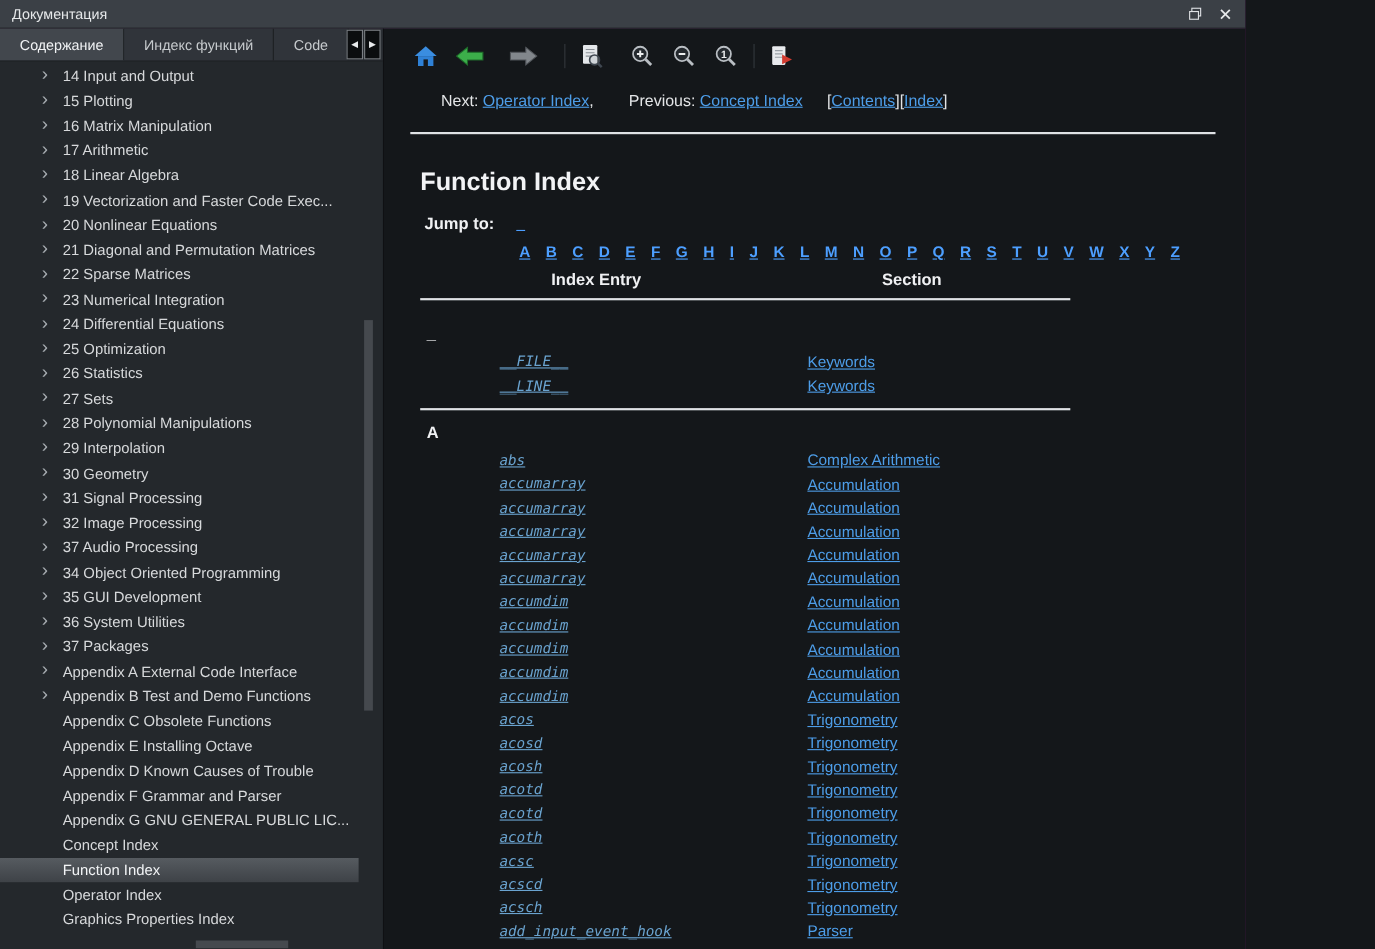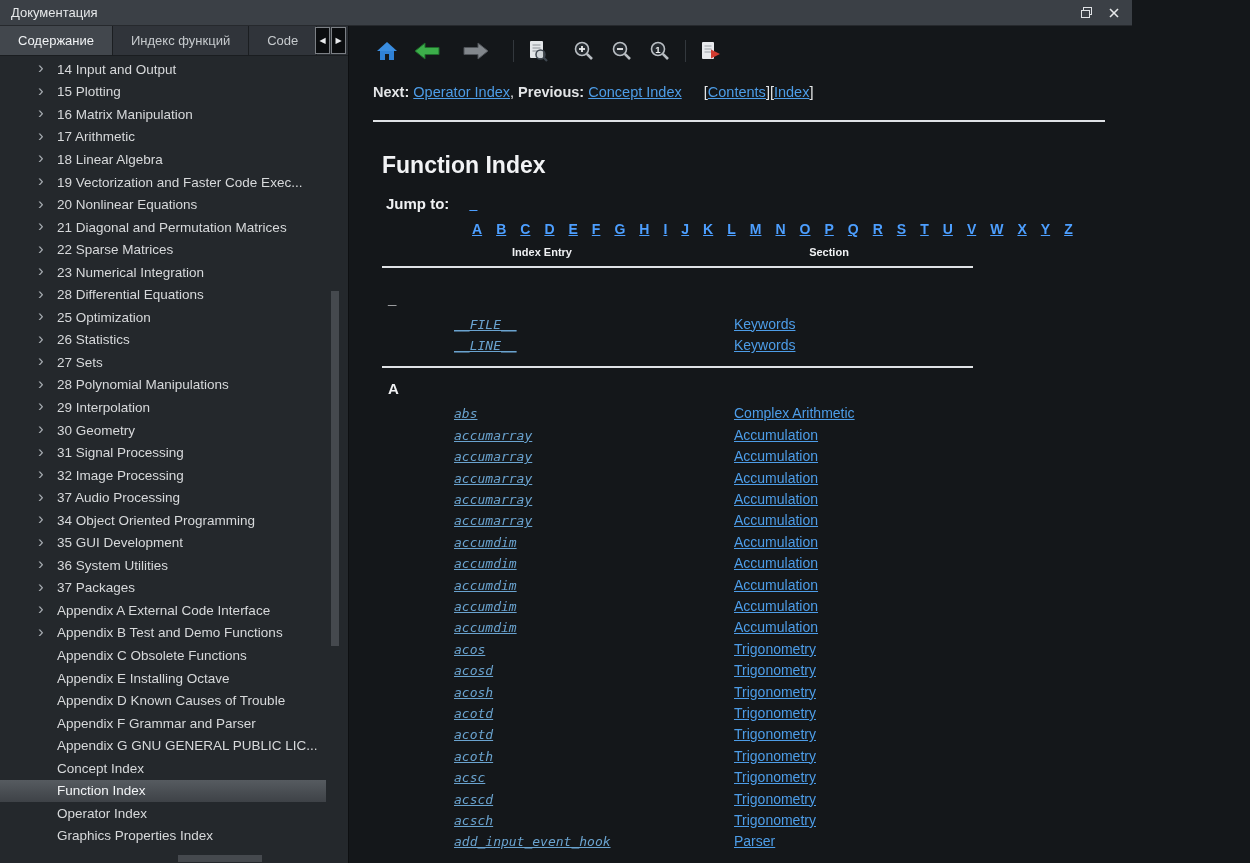--- a/index.html
+++ b/index.html
@@ -42,33 +42,33 @@
   
   .toolbar { height:50px; display:flex; align-items:center; padding-left:27px; }
   .tb-icon { display:flex; align-items:center; justify-content:center; cursor:pointer; }
   .dd { width:0; height:0; border-left:4px solid transparent; border-right:4px solid transparent;
         border-top:5px solid #6c7artifacts; }
   .dd { border-top-color:#6c7075; margin:16px 0 0 3px; }
   .tb-sep { width:1px; height:22px; background:#33383d; margin-left:13px; }
 
   
   .navline { margin:8px 0 0 24px; font-size:14.5px; color:#e3e5e7; }
-  .navline b { font-weight:bold; }
+  .navline b { font-weight:normal;margin-left:28px; }
   a.link { color:#4d9de8; text-decoration:underline; cursor:pointer; }
   .nav-gap { display:inline-block; width:14px; }
   .main-rule { height:2px; background:#dfe2e5; margin:20px 27px 0 24px; }
   .table-rule { height:2px; background:#dfe2e5; margin:8px 0 0 33px; width:591px; }
 
   
   .page-title { margin:30px 0 0 33px; font-size:23px; font-weight:bold; color:#f2f3f5; }
   .jump-line { margin:16px 0 0 37px; font-size:15px; font-weight:bold; color:#f0f1f3; }
   .uscore { margin-left:16px; color:#4d9fff; font-weight:bold; font-size:14px; text-decoration:underline; cursor:pointer; }
   .letters { margin:9px 0 0 123px; display:flex; gap:14px; }
   .letter { color:#4d9fff; font-weight:bold; font-size:14px; text-decoration:underline; cursor:pointer; }
-  .thead { margin:9px 0 0 33px; display:flex; font-size:11px; font-weight:bold; color:#f0f1f3; }
+  .thead { margin:9px 0 0 33px; display:flex; font-size:15px; font-weight:bold; color:#f0f1f3; }
   .thead .c1 { width:320px; text-align:center; }
   .thead .c2 { width:200px; margin-left:27px; text-align:center; }
   .sec-head { margin:24px 0 0 39px; font-weight:bold; font-size:15px; color:#f0f1f3; }
   .sec-head.first { margin-top:22px; }
   .entries { margin-top:6px;padding-left:48px; }
   .entry-row { display:flex; align-items:center; height:21.4px; padding-left:57px; font-size:14px; }
   .fn-cell { width:280px; overflow:hidden; white-space:nowrap; }
   .fn-link { font-family:"DejaVu Sans Mono", monospace; font-style:italic; font-size:13px;
              color:#6aa3cf; text-decoration:underline; cursor:pointer; }
   .sec-cell a { color:#4d9de8; text-decoration:underline; font-size:14px; cursor:pointer; }
@@ -165,21 +165,21 @@
             <span class="tree-label">22 Sparse Matrices</span>
           </div>
 
           <div class="tree-row">
             <span class="chev show">›</span>
             <span class="tree-label">23 Numerical Integration</span>
           </div>
 
           <div class="tree-row">
             <span class="chev show">›</span>
-            <span class="tree-label">28 Differential Equations</span>
+            <span class="tree-label">24 Differential Equations</span>
           </div>
 
           <div class="tree-row">
             <span class="chev show">›</span>
             <span class="tree-label">25 Optimization</span>
           </div>
 
           <div class="tree-row">
             <span class="chev show">›</span>
             <span class="tree-label">26 Statistics</span>

